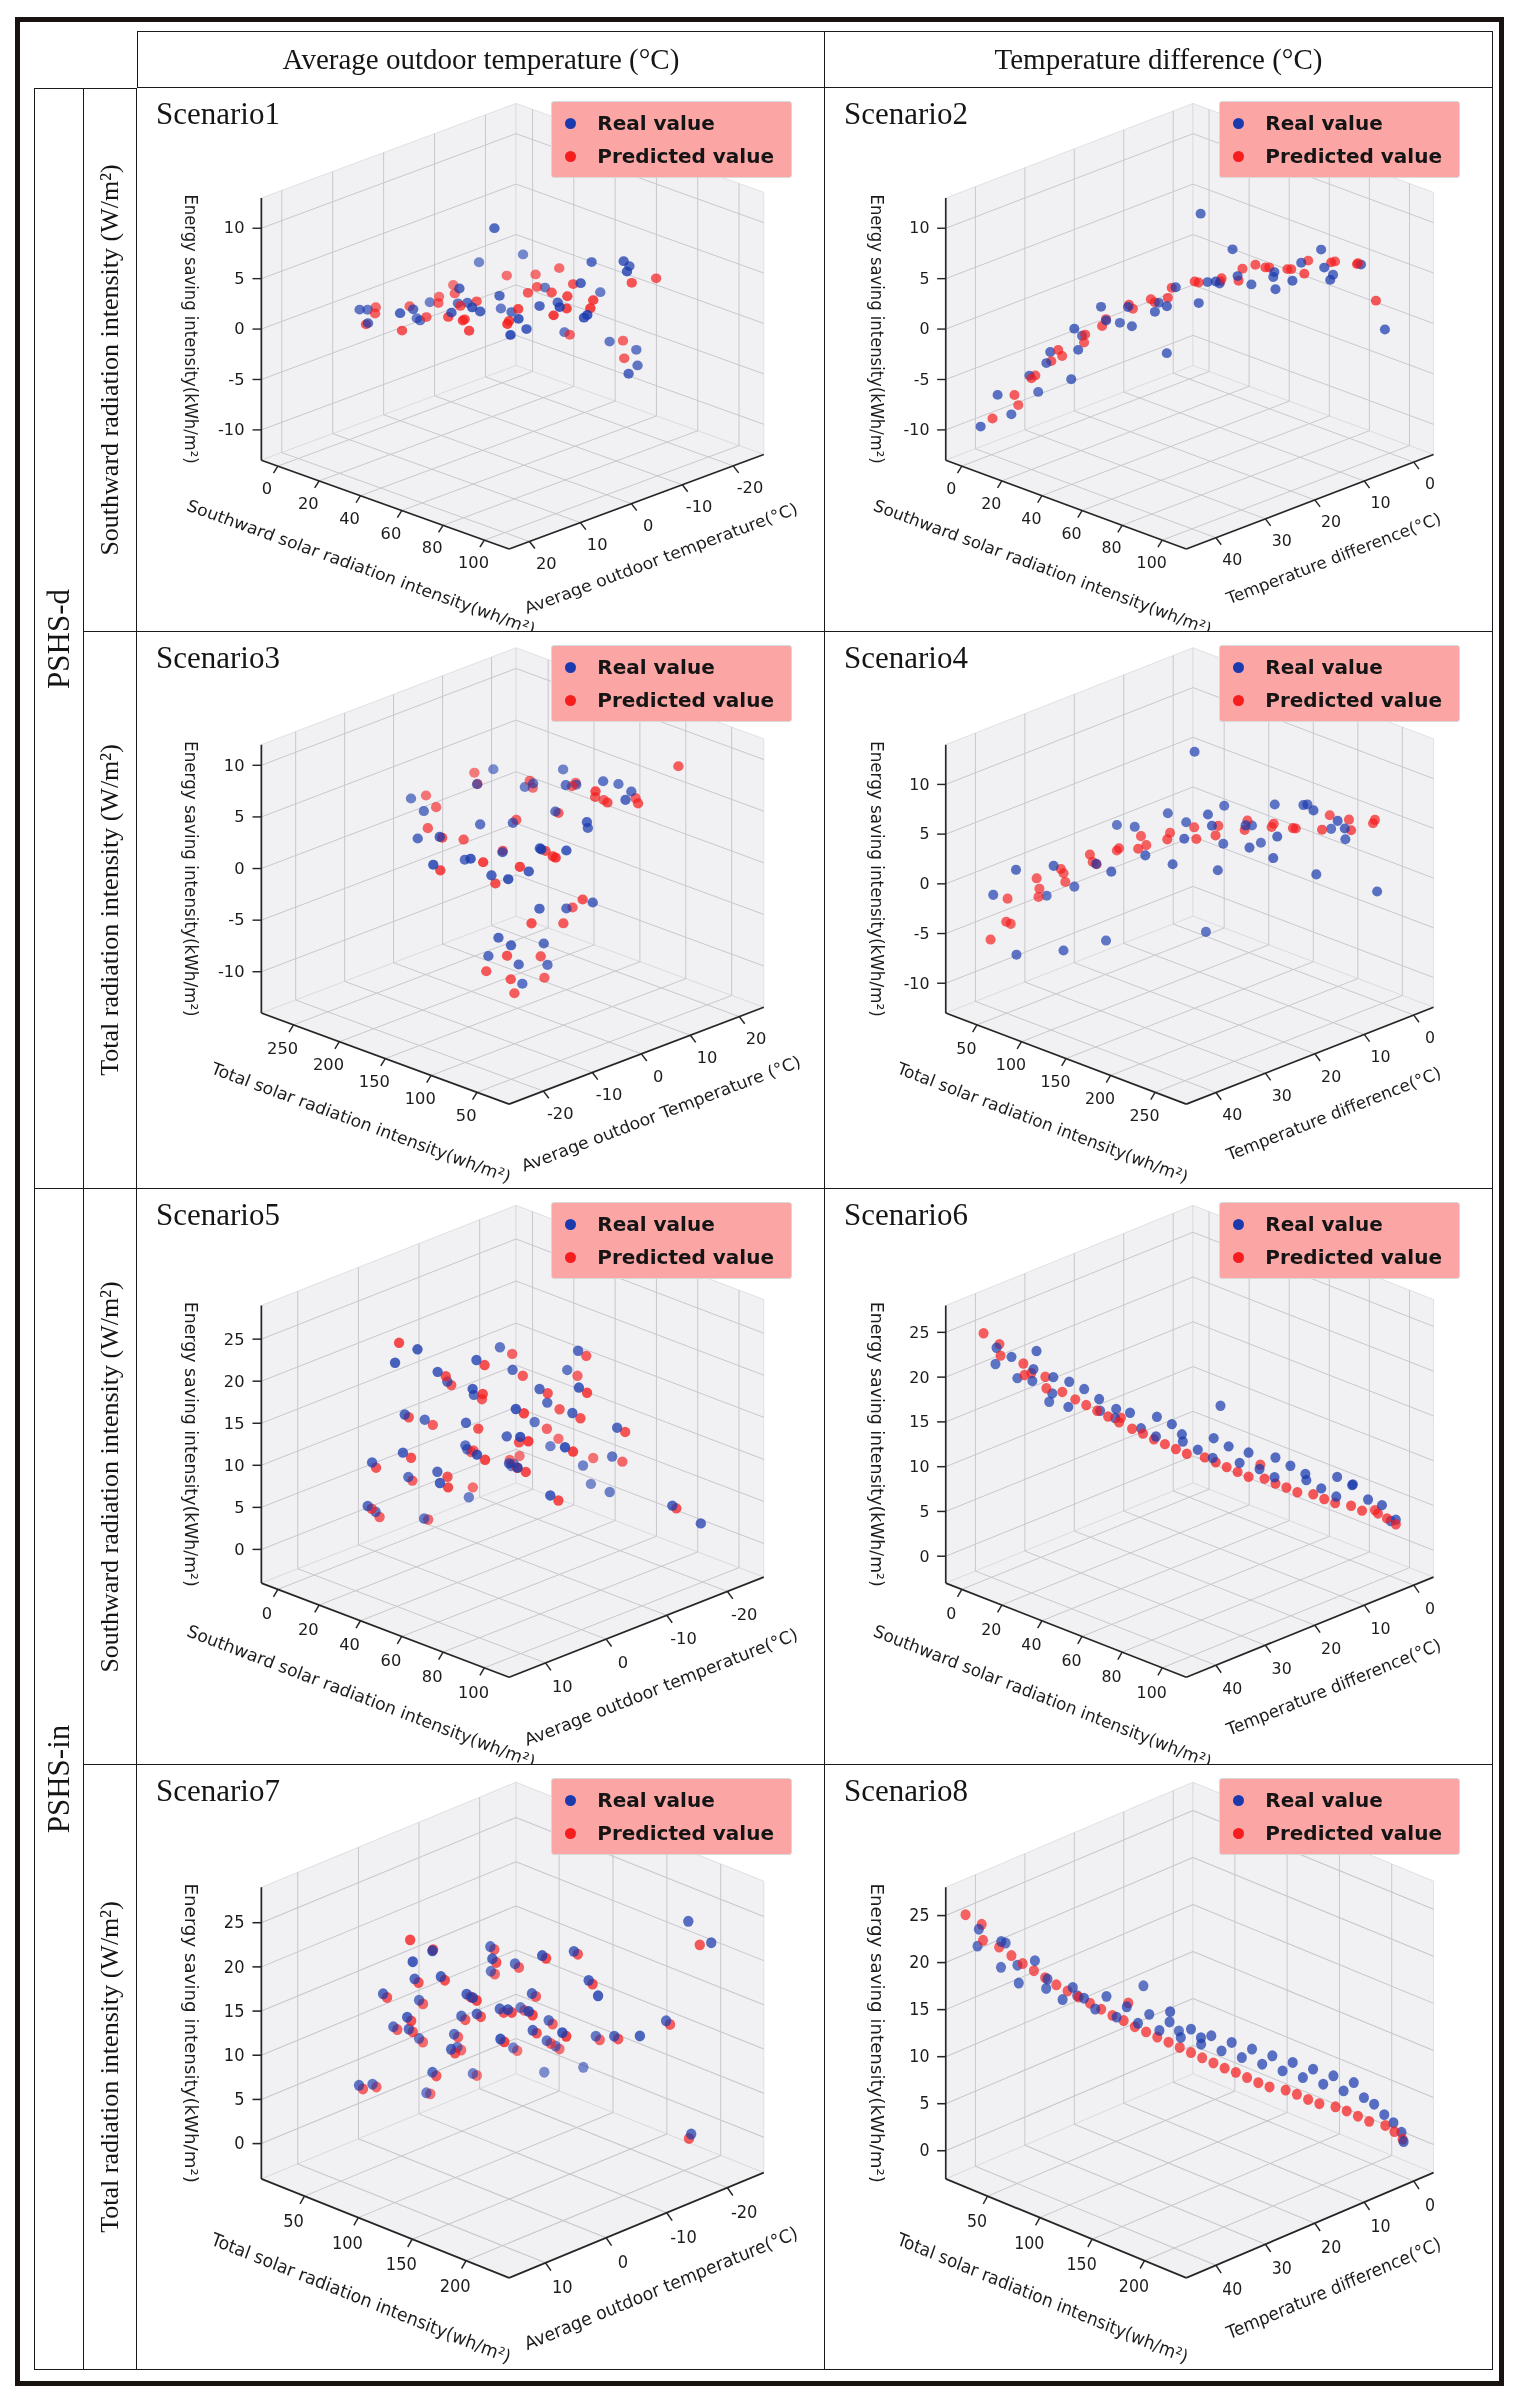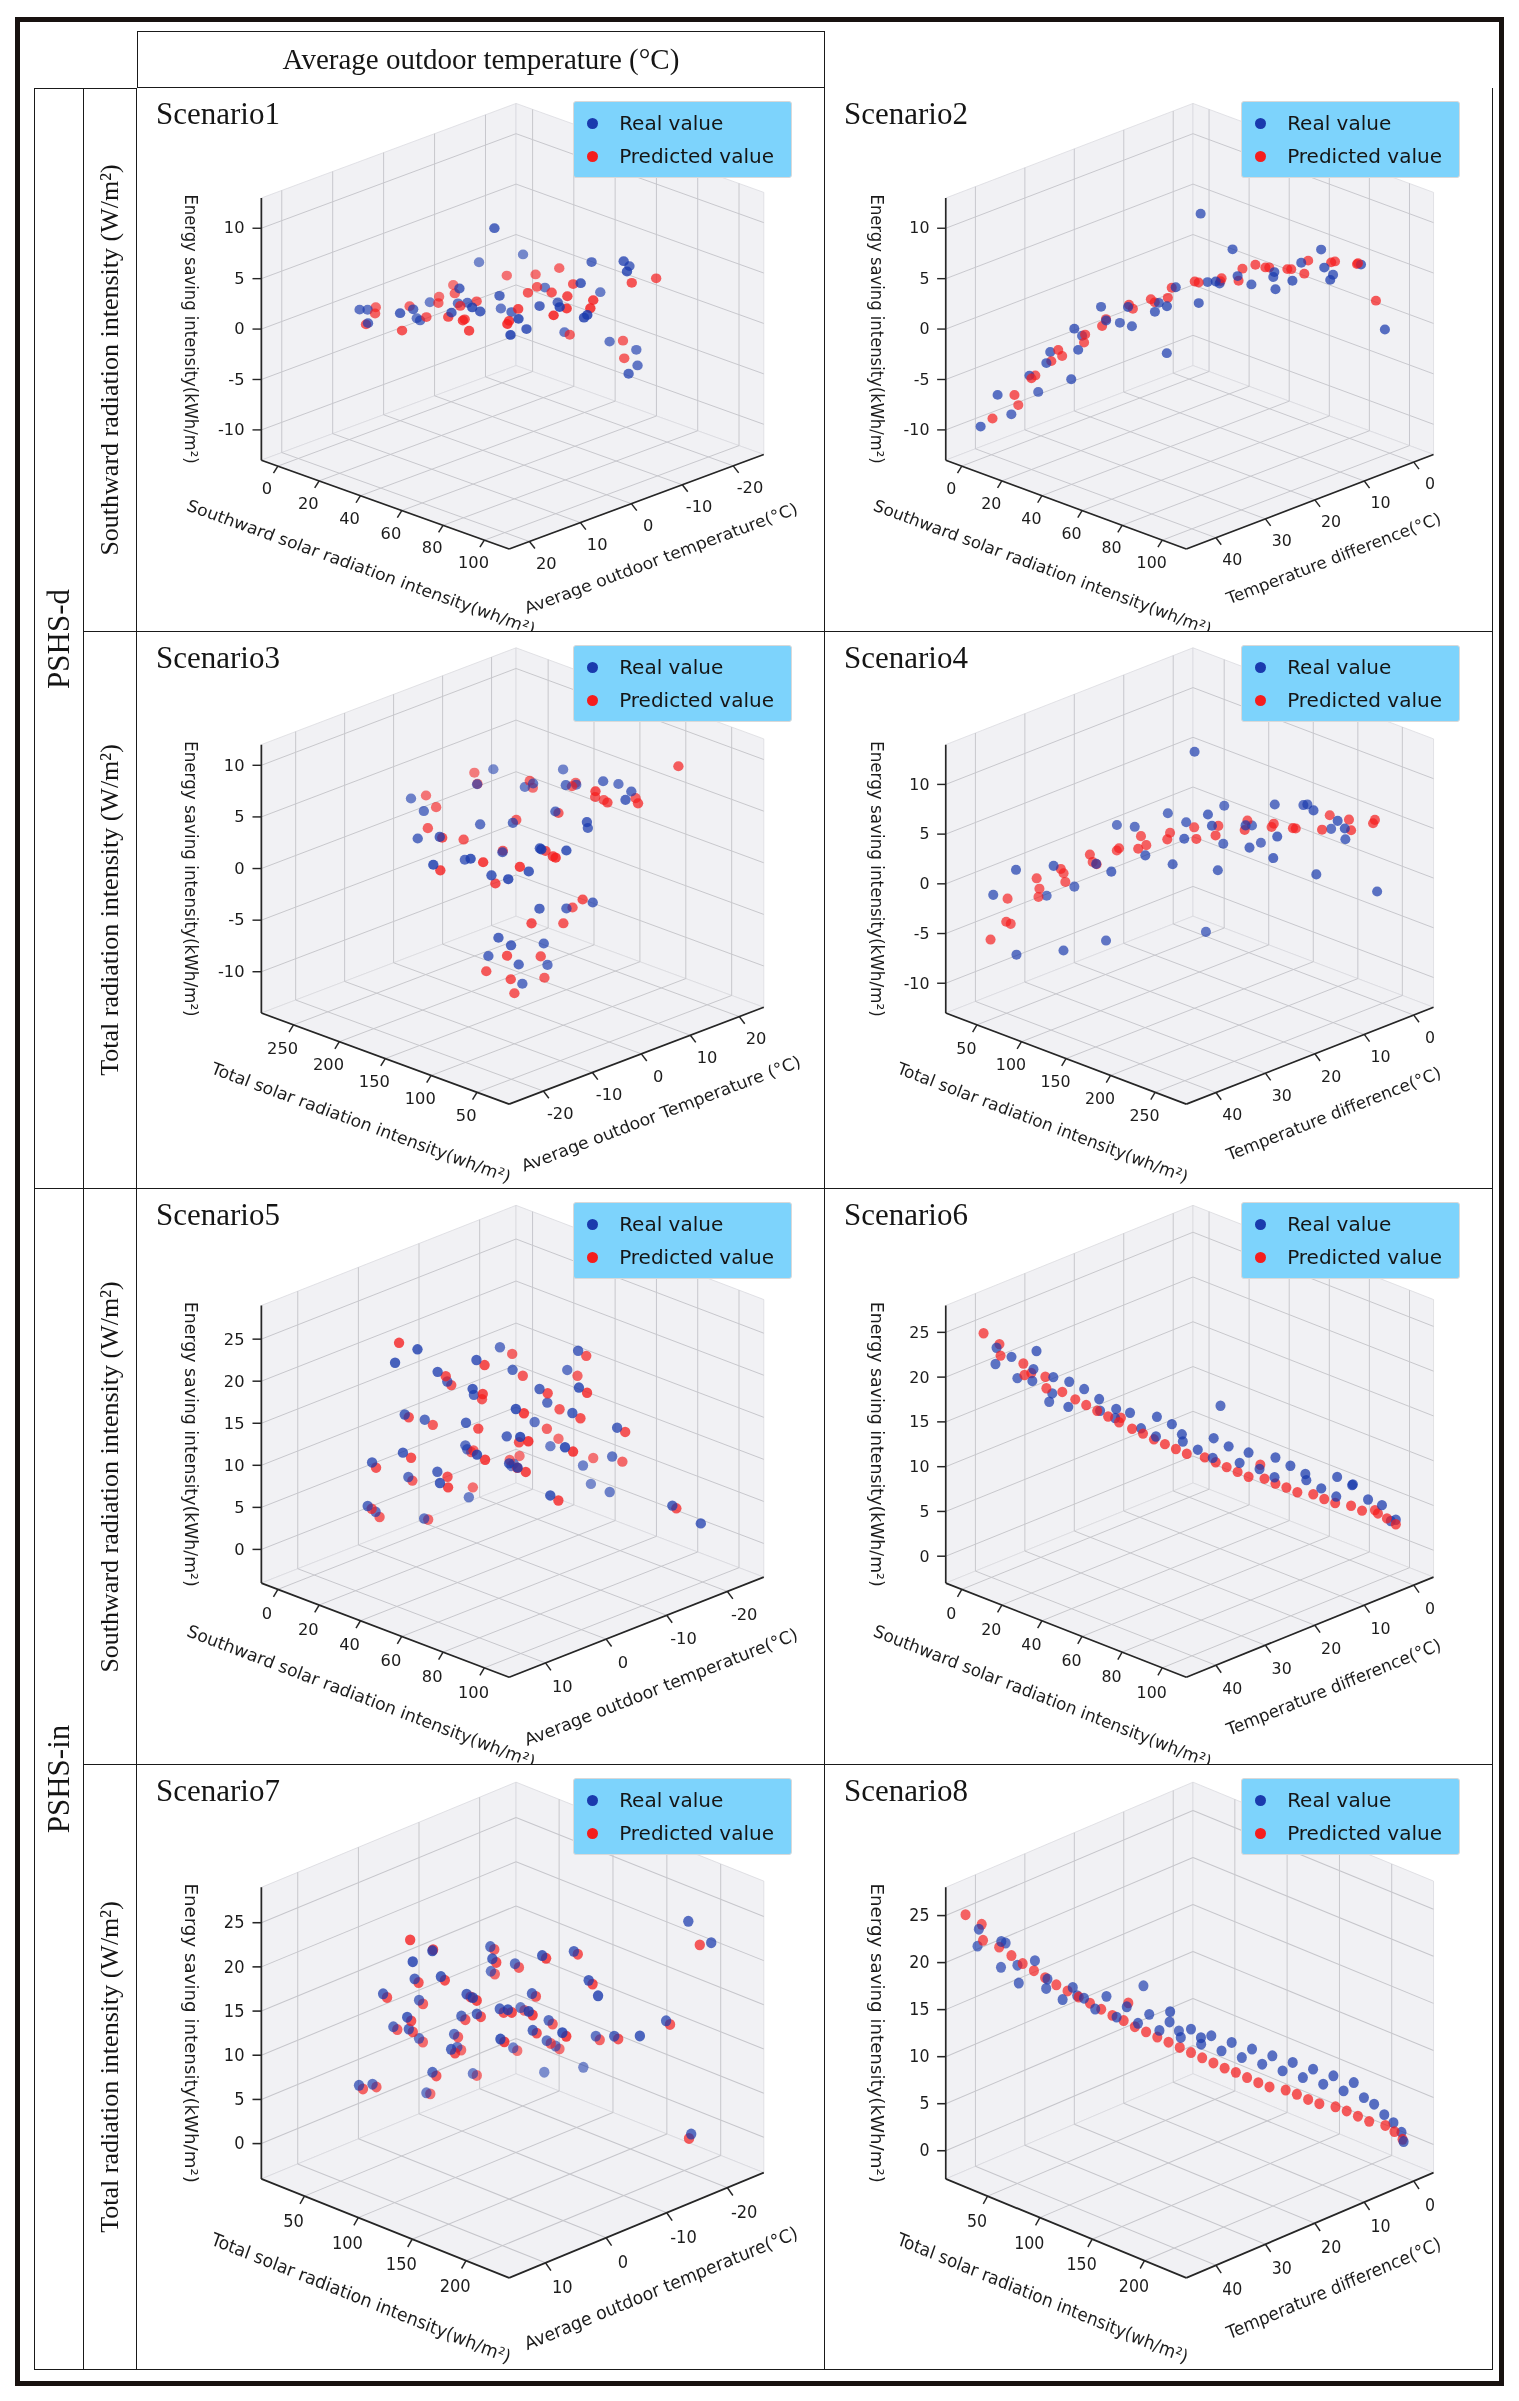--- a/index.html
+++ b/index.html
@@ -16,34 +16,35 @@
   .hdr1{grid-column:3;grid-row:1;}
   .hdr2{grid-column:4;grid-row:1;}
   .vcell{display:flex;align-items:center;justify-content:center;overflow:visible;}
   .vcell span{transform:rotate(-90deg);white-space:nowrap;font-family:"Liberation Serif",serif;}
   .grp{font-size:31px;}
   .grp1{grid-column:1;grid-row:2/4;}
   .grp2{grid-column:1;grid-row:4/6;}
   .rlab{font-size:26px;}
   .plot{position:relative;overflow:hidden;}
   .sc-title{position:absolute;left:19px;top:8px;font-family:"Liberation Serif",serif;font-size:31px;z-index:3;}
-  .legend{position:absolute;right:32px;top:13px;background:#7dd3fc;border:1px solid #d9d9d9;border-radius:3px;padding:9px 17px 9px 13px;display:flex;flex-direction:column;gap:9px;z-index:3;}
+  .legend{position:absolute;right:32px;top:13px;background:#fca5a5;border:1px solid #d9d9d9;border-radius:3px;padding:9px 17px 9px 13px;display:flex;flex-direction:column;gap:9px;z-index:3;font-weight:bold;}
   .lrow{display:flex;align-items:center;gap:21px;font-size:20px;white-space:nowrap;}
   .dot{width:11px;height:11px;border-radius:50%;flex:0 0 auto;}
   .chart-host{position:absolute;left:0;top:0;width:100%;height:100%;z-index:1;}
   .chart-host svg{width:100%;height:100%;display:block;}
 </style>
 </head>
 <body>
 
 <div class="frame"></div>
 
 <div class="tbl">
   <div class="cell corner"></div>
   <div class="cell hdr hdr1 bT bL bR bB">Average outdoor temperature (°C)</div>
+  <div class="cell hdr hdr2 bT bR bB">Temperature difference (°C)</div>
 
   <div class="cell vcell grp grp1 bL bR bB bT">
       <span>PSHS-d</span>
     </div>
   <div class="cell vcell grp grp2 bL bR bB">
       <span>PSHS-in</span>
     </div>
 
   <div class="cell vcell rlab bR bB bT" style="grid-column:2;grid-row:2">
       <span>Southward radiation intensity (W/m²)</span>

